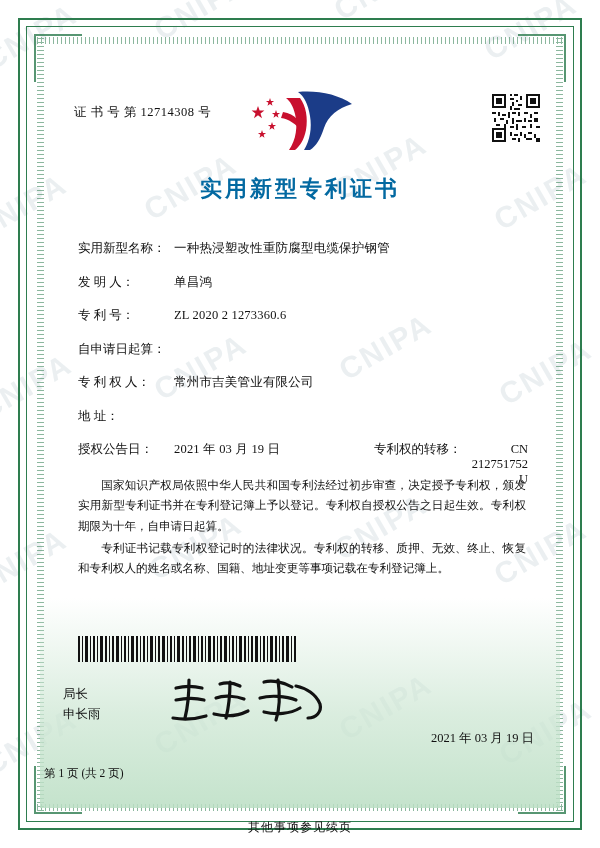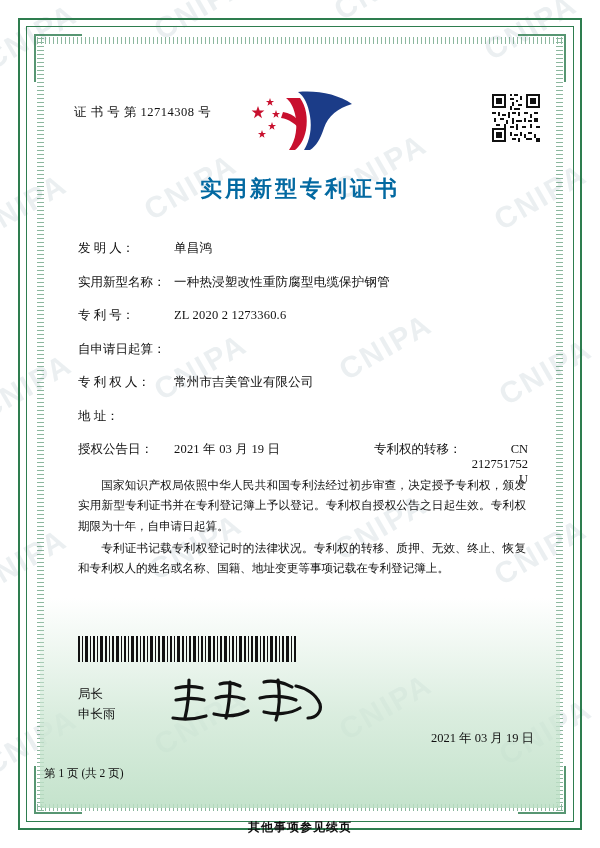--- a/index.html
+++ b/index.html
@@ -200,21 +200,21 @@
   .barcode {
     position: absolute;
     left: 34px;
     top: 592px;
     width: 220px;
     height: 26px;
   }
 
   .signature-block {
     position: absolute;
-    left: 34px;
+    left: 19px;
     top: 640px;
     font-size: 12.5px;
     color: #111;
     line-height: 1.6;
   }
   .sign-img {
     position: absolute;
     left: 124px;
     top: 630px;
     width: 160px;
@@ -239,21 +239,20 @@
 
   .footer-note {
     position: absolute;
     left: 0;
     right: 0;
     bottom: 12px;
     text-align: center;
     font-size: 12px;
     color: #111;
     letter-spacing: 1px;
-    font-weight: bold;
   }
 </style>
 </head>
 <body>
 
 <div id="page">
 
   <div class="wm-layer">
     <div class="wm" style="left:-20px;  top:20px;">CNIPA</div>
     <div class="wm" style="left:150px;  top:-10px;">CNIPA</div>
@@ -363,26 +362,26 @@
             <rect x="18" y="23" width="3" height="1"></rect>
           <rect x="23" y="23" width="2" height="2"></rect>
         </g>
       </svg>
     </div>
 
     <div class="title">实用新型专利证书</div>
 
     <div class="fields">
       <div class="field">
+        <div class="lab">实用新型名称：</div>
+        <div class="val">一种热浸塑改性重防腐型电缆保护钢管</div>
+      </div>
+      <div class="field">
         <div class="lab">发 明 人：</div>
         <div class="val">单昌鸿</div>
-      </div>
-      <div class="field">
-        <div class="lab">实用新型名称：</div>
-        <div class="val">一种热浸塑改性重防腐型电缆保护钢管</div>
       </div>
       <div class="field">
         <div class="lab">专 利 号：</div>
         <div class="val">ZL 2020 2 1273360.6</div>
       </div>
       <div class="field">
         <div class="lab">自申请日起算：</div>
       </div>
       <div class="field">
         <div class="lab">专 利 权 人：</div>

